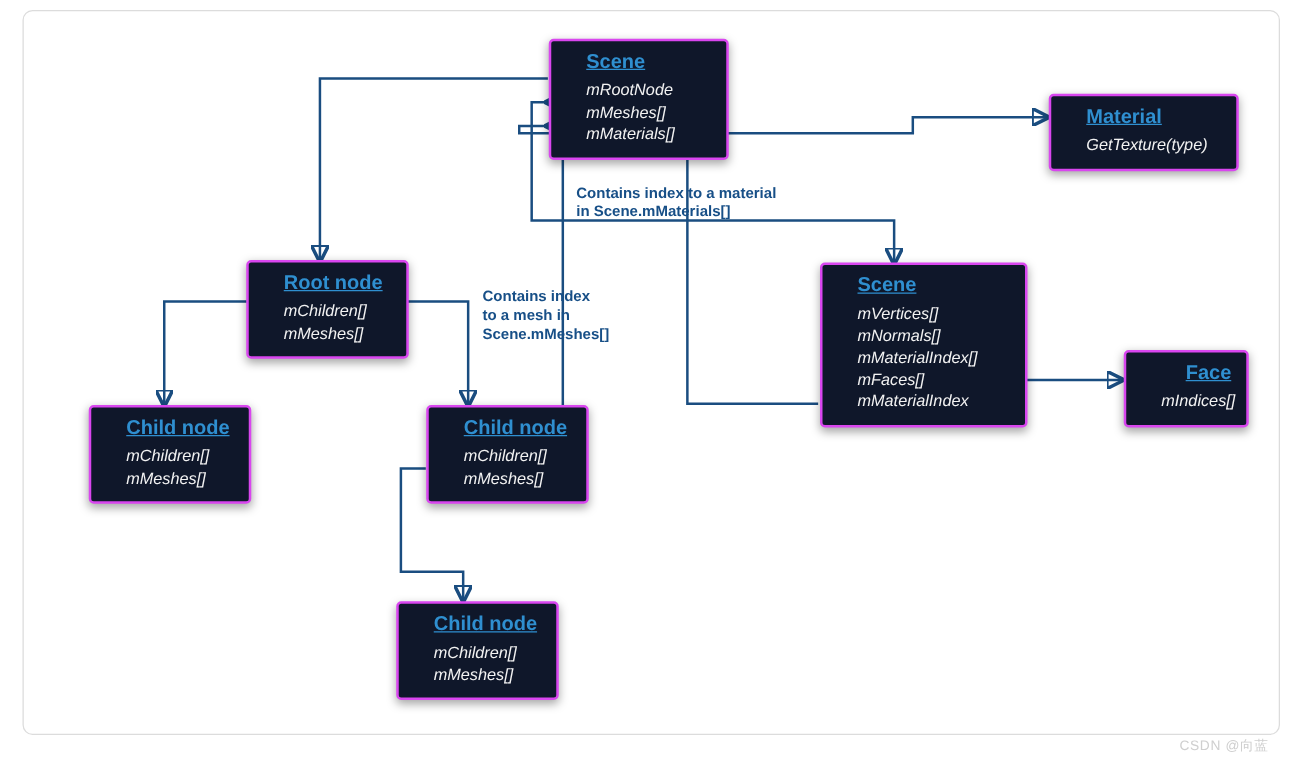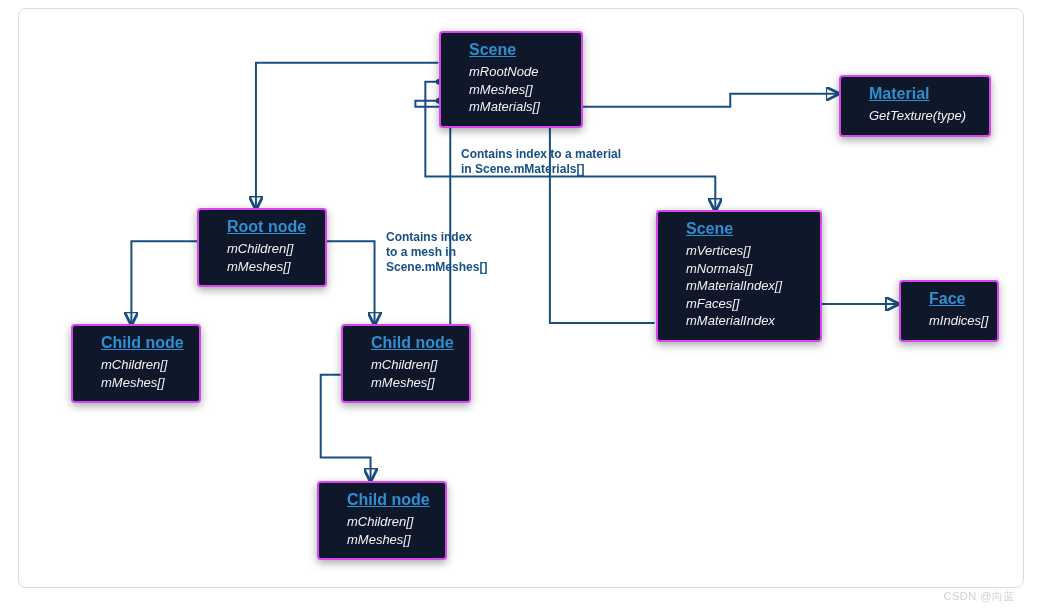--- a/index.html
+++ b/index.html
@@ -146,21 +146,21 @@
       <div class="prop">mMaterialIndex[]</div>
       <div class="prop">mFaces[]</div>
       <div class="prop">mMaterialIndex</div>
     </div>
 
     <div class="node" style="left:808px; top:56px; width:152px;">
       <div class="title">Material</div>
       <div class="prop">GetTexture(type)</div>
     </div>
 
-    <div class="node" style="left:868px; top:261px; width:100px;">
+    <div class="node" style="left:868px; top:261px; width:100px;text-align:right;">
       <div class="title">Face</div>
       <div class="prop">mIndices[]</div>
     </div>
 
     <div class="label" style="left:355px; top:211px; width:130px; white-space:pre-line;">Contains index
 to a mesh in
 Scene.mMeshes[]</div>
     <div class="label" style="left:430px; top:128px; width:200px; white-space:pre-line;">Contains index to a material
 in Scene.mMaterials[]</div>
 

